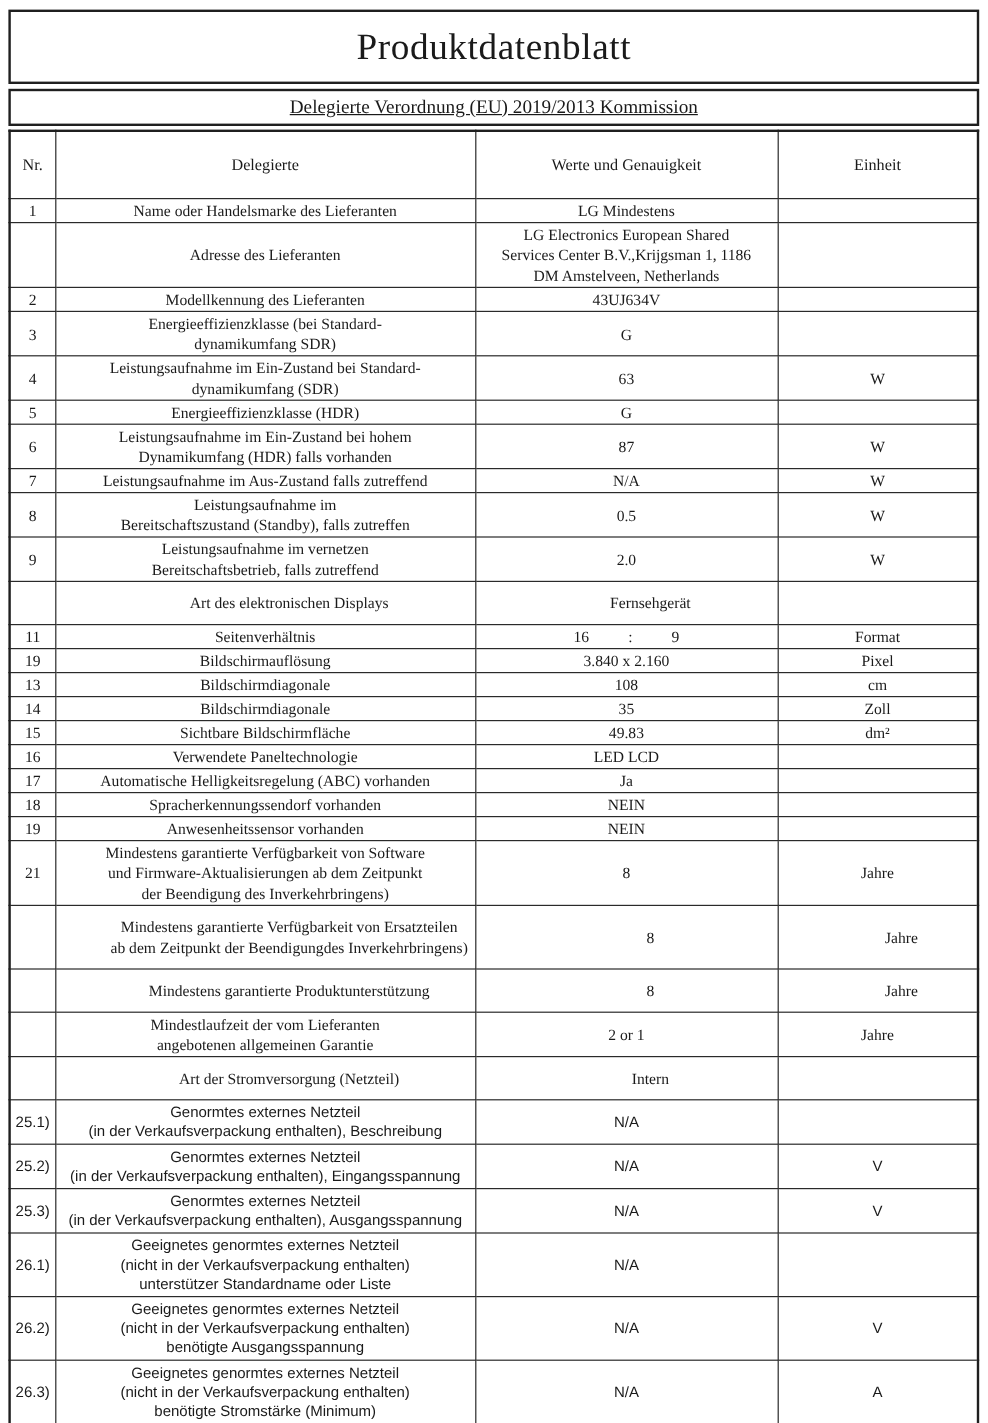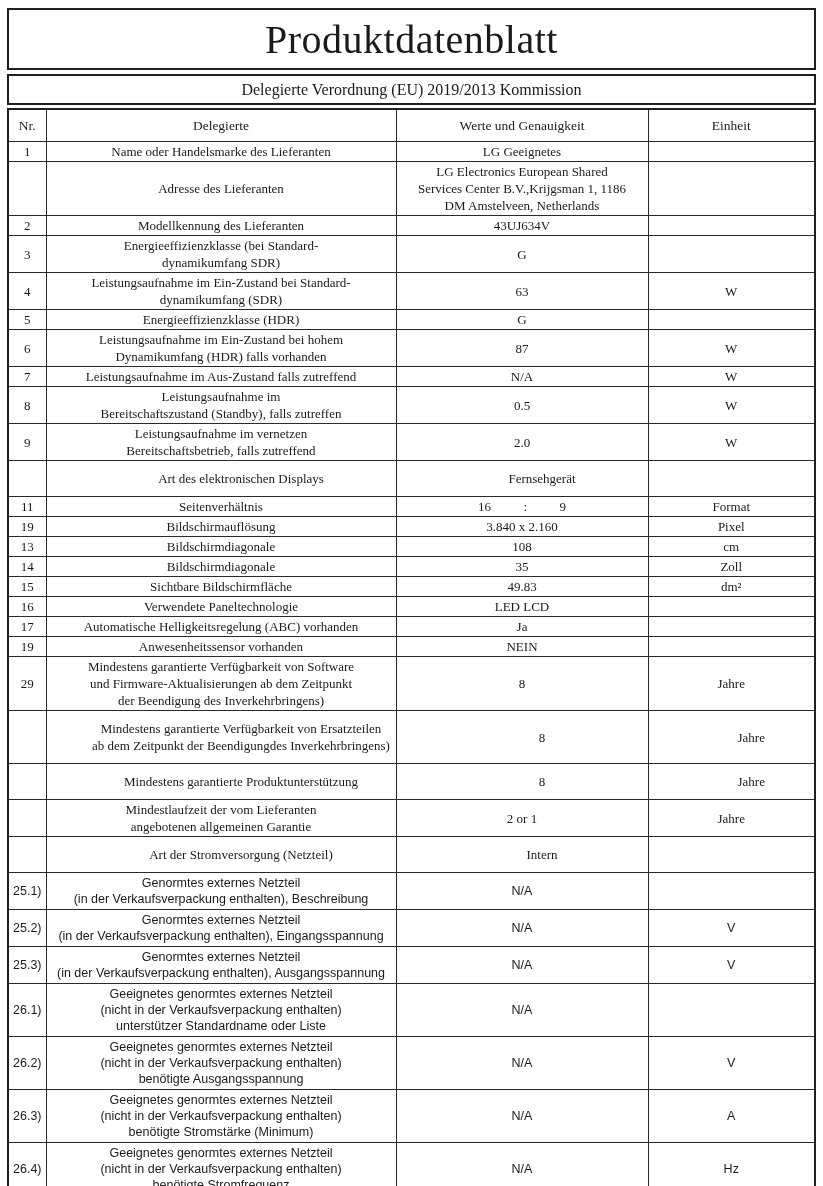--- a/index.html
+++ b/index.html
@@ -20,31 +20,32 @@
   .title-box {
     border: 2px solid #1f1f1f;
     height: 58px;
     display: flex;
     align-items: center;
     justify-content: center;
     margin-bottom: 4px;
   }
   .title-box h1 {
     margin: 0;
-    font-size: 40px;
+    font-size: 31px;
     font-weight: normal;
     letter-spacing: 0.5px;
   }
   .subtitle-box {
     border: 2px solid #1f1f1f;
     height: 27px;
     display: flex;
     align-items: center;
     justify-content: center;
     margin-bottom: 3px;
+    text-decoration: underline;
   }
   .subtitle-box h2 {
     margin: 0;
     font-size: 16px;
     font-weight: normal;
   }
   table.datasheet {
     width: 100%;
     border-collapse: collapse;
     table-layout: fixed;
@@ -56,21 +57,21 @@
     vertical-align: middle;
     font-size: 13px;
     line-height: 17px;
     padding: 1px 4px;
     white-space: pre-line;
     overflow: hidden;
   }
   table.datasheet thead th {
     font-weight: normal;
     font-size: 13.5px;
-    padding: 7px 4px;
+    padding: 19px 4px;
   }
   table.datasheet { border: 2px solid #1f1f1f; }
   col.c-nr   { width: 38px;  }
   col.c-par  { width: 350px; }
   col.c-val  { width: 252px; }
   col.c-unit { width: auto;  }
   tr.tall td { padding-top: 9px; padding-bottom: 9px; padding-left: 44px; }
   tr.sans td {
     font-family: "Liberation Sans", "DejaVu Sans", sans-serif;
     font-size: 12.5px;
@@ -104,21 +105,21 @@
         <th>Nr.</th>
         <th>Delegierte</th>
         <th>Werte und Genauigkeit</th>
         <th>Einheit</th>
       </tr>
     </thead>
     <tbody>
     <tr>
       <td>1</td>
       <td>Name oder Handelsmarke des Lieferanten</td>
-      <td>LG Geeignetes</td>
+      <td>LG Mindestens</td>
       <td></td>
     </tr>
 
     <tr>
       <td></td>
       <td>Adresse des Lieferanten</td>
       <td>LG Electronics European Shared
 Services Center B.V.,Krijgsman 1, 1186
 DM Amstelveen, Netherlands</td>
       <td></td>
@@ -234,31 +235,37 @@
       <td></td>
     </tr>
 
     <tr>
       <td>17</td>
       <td>Automatische Helligkeitsregelung (ABC) vorhanden</td>
       <td>Ja</td>
       <td></td>
     </tr>
 
+    <tr>
+      <td>18</td>
+      <td>Spracherkennungssendorf vorhanden</td>
+      <td>NEIN</td>
+      <td></td>
+    </tr>
 
     <tr>
       <td>19</td>
       <td>Anwesenheitssensor vorhanden</td>
       <td>NEIN</td>
       <td></td>
     </tr>
 
 
     <tr>
-      <td>29</td>
+      <td>21</td>
       <td>Mindestens garantierte Verfügbarkeit von Software
 und Firmware-Aktualisierungen ab dem Zeitpunkt
 der Beendigung des Inverkehrbringens)</td>
       <td>8</td>
       <td>Jahre</td>
     </tr>
 
     <tr class="tall">
       <td>22</td>
       <td>Mindestens garantierte Verfügbarkeit von Ersatzteilen

